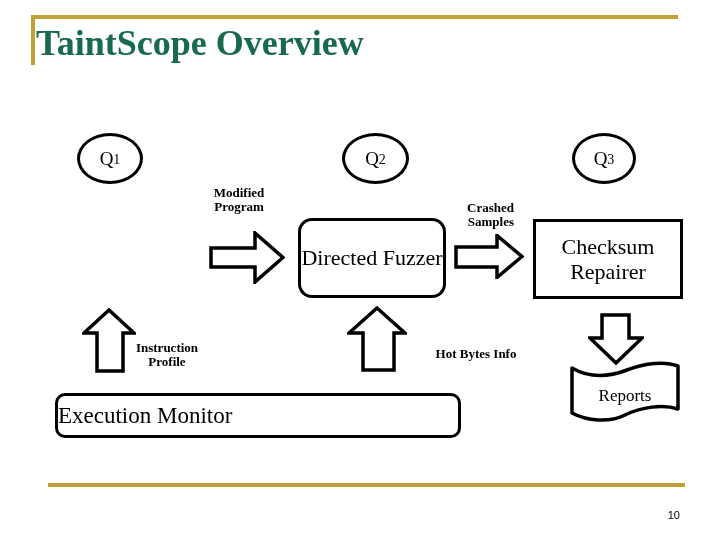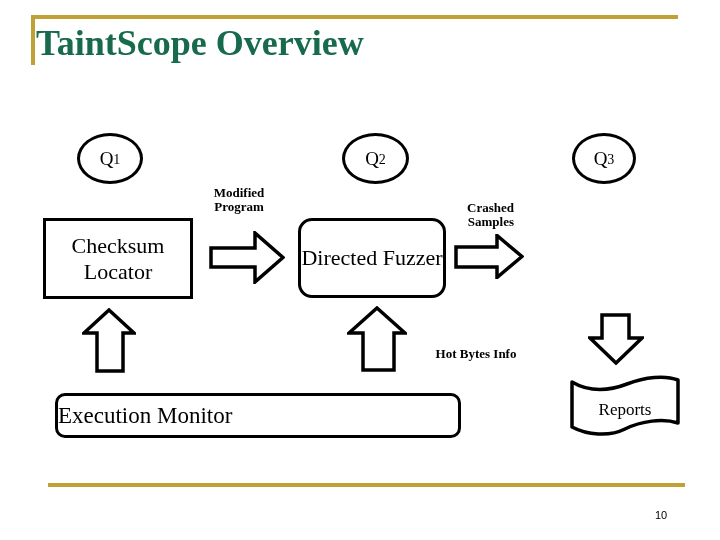--- a/index.html
+++ b/index.html
@@ -51,28 +51,28 @@
   .lbl-hotbytes{left:402px;top:347px;width:100px;text-align:center;margin-left:24px;}
   
   .arr{position:absolute;}
   .arr svg{display:block;}
   .arr-right-1{left:209px;top:231px;}
   .arr-right-2{left:454px;top:234px;}
   .arr-up-left{left:82px;top:308px;}
   .arr-up-right{left:347px;top:306px;}
   .arr-down{left:588px;top:313px;}
   
-  .reports{position:absolute;left:569px;top:372px;width:112px;height:68px;}
+  .reports{position:absolute;left:569px;top:358px;width:112px;height:68px;}
   .reports svg{display:block;position:absolute;left:0;top:0;}
   .reports .r-text{
     position:absolute;left:0;top:4px;width:100%;height:100%;
     display:flex;align-items:center;justify-content:center;font-size:17px;
   }
   
-  .page-num{position:absolute;left:655px;top:509px;width:25px;font-size:11px;
+  .page-num{position:absolute;left:655px;top:509px;width:25px;text-align:right;font-size:11px;
     font-family:"Liberation Sans","DejaVu Sans",sans-serif;}
 </style>
 </head>
 <body>
 
 <div class="slide">
 
   <div class="gold-top-line"></div>
   <div class="gold-left-bar"></div>
   <div class="gold-bottom-line"></div>
@@ -85,29 +85,30 @@
   </div>
   <div class="queue q2">
     <span>Q</span>
       <span class="q-num">2</span>
   </div>
   <div class="queue q3">
     <span>Q</span>
       <span class="q-num">3</span>
   </div>
 
-  <div class="pbox box-locator">
-    <span>Checksum Locator</span>
-  </div>
   <div class="pbox box-fuzzer">
     <span>Directed Fuzzer</span>
+  </div>
+  <div class="pbox box-repairer">
+    <span>Checksum Repairer</span>
   </div>
 
   <div class="flabel lbl-modified">Modified Program</div>
   <div class="flabel lbl-crashed">Crashed Samples</div>
+  <div class="flabel lbl-instruction">Instruction Profile</div>
   <div class="flabel lbl-hotbytes">Hot Bytes Info</div>
 
   <div class="arr arr-right-1">
     <svg width="76" height="53" viewBox="0 0 76 53">
       <polygon points="2,17 46,17 46,2 74,26.5 46,51 46,36 2,36" fill="#fff" stroke="#000" stroke-width="3.5" stroke-linejoin="miter"></polygon>
     </svg>
   </div>
   <div class="arr arr-right-2">
     <svg width="70" height="45" viewBox="0 0 70 45">
       <polygon points="2,13 43,13 43,1.5 68,22.5 43,43.5 43,33 2,33" fill="#fff" stroke="#000" stroke-width="3.5" stroke-linejoin="miter"></polygon>

